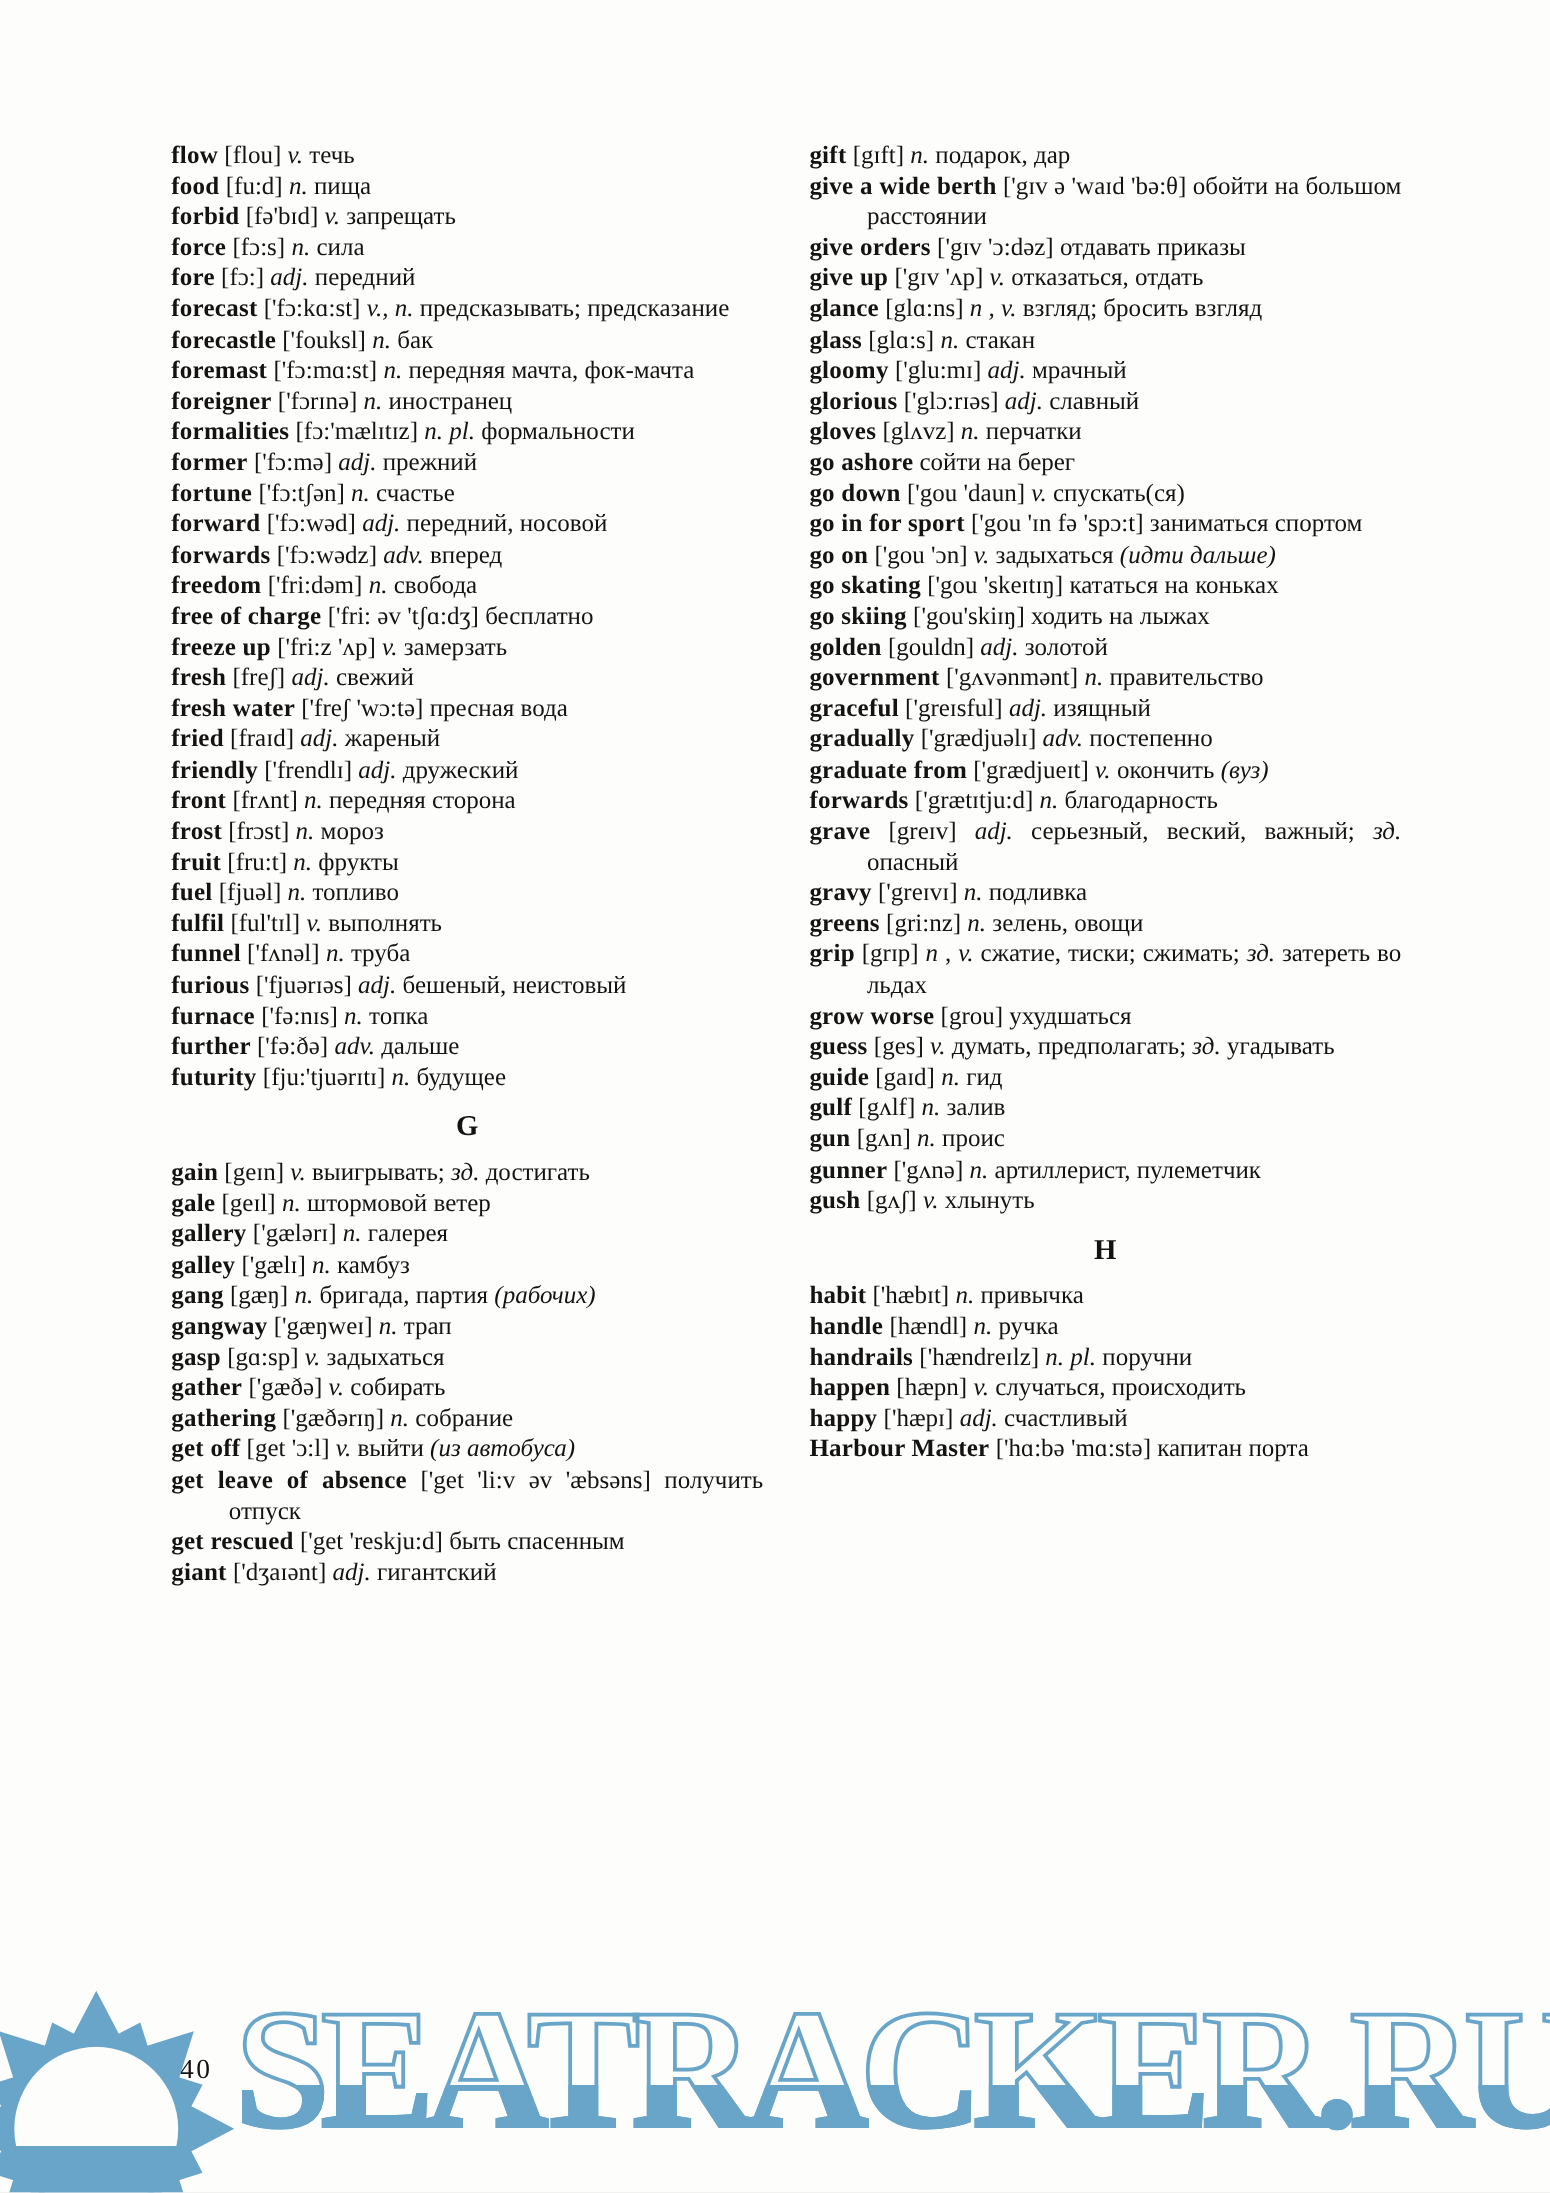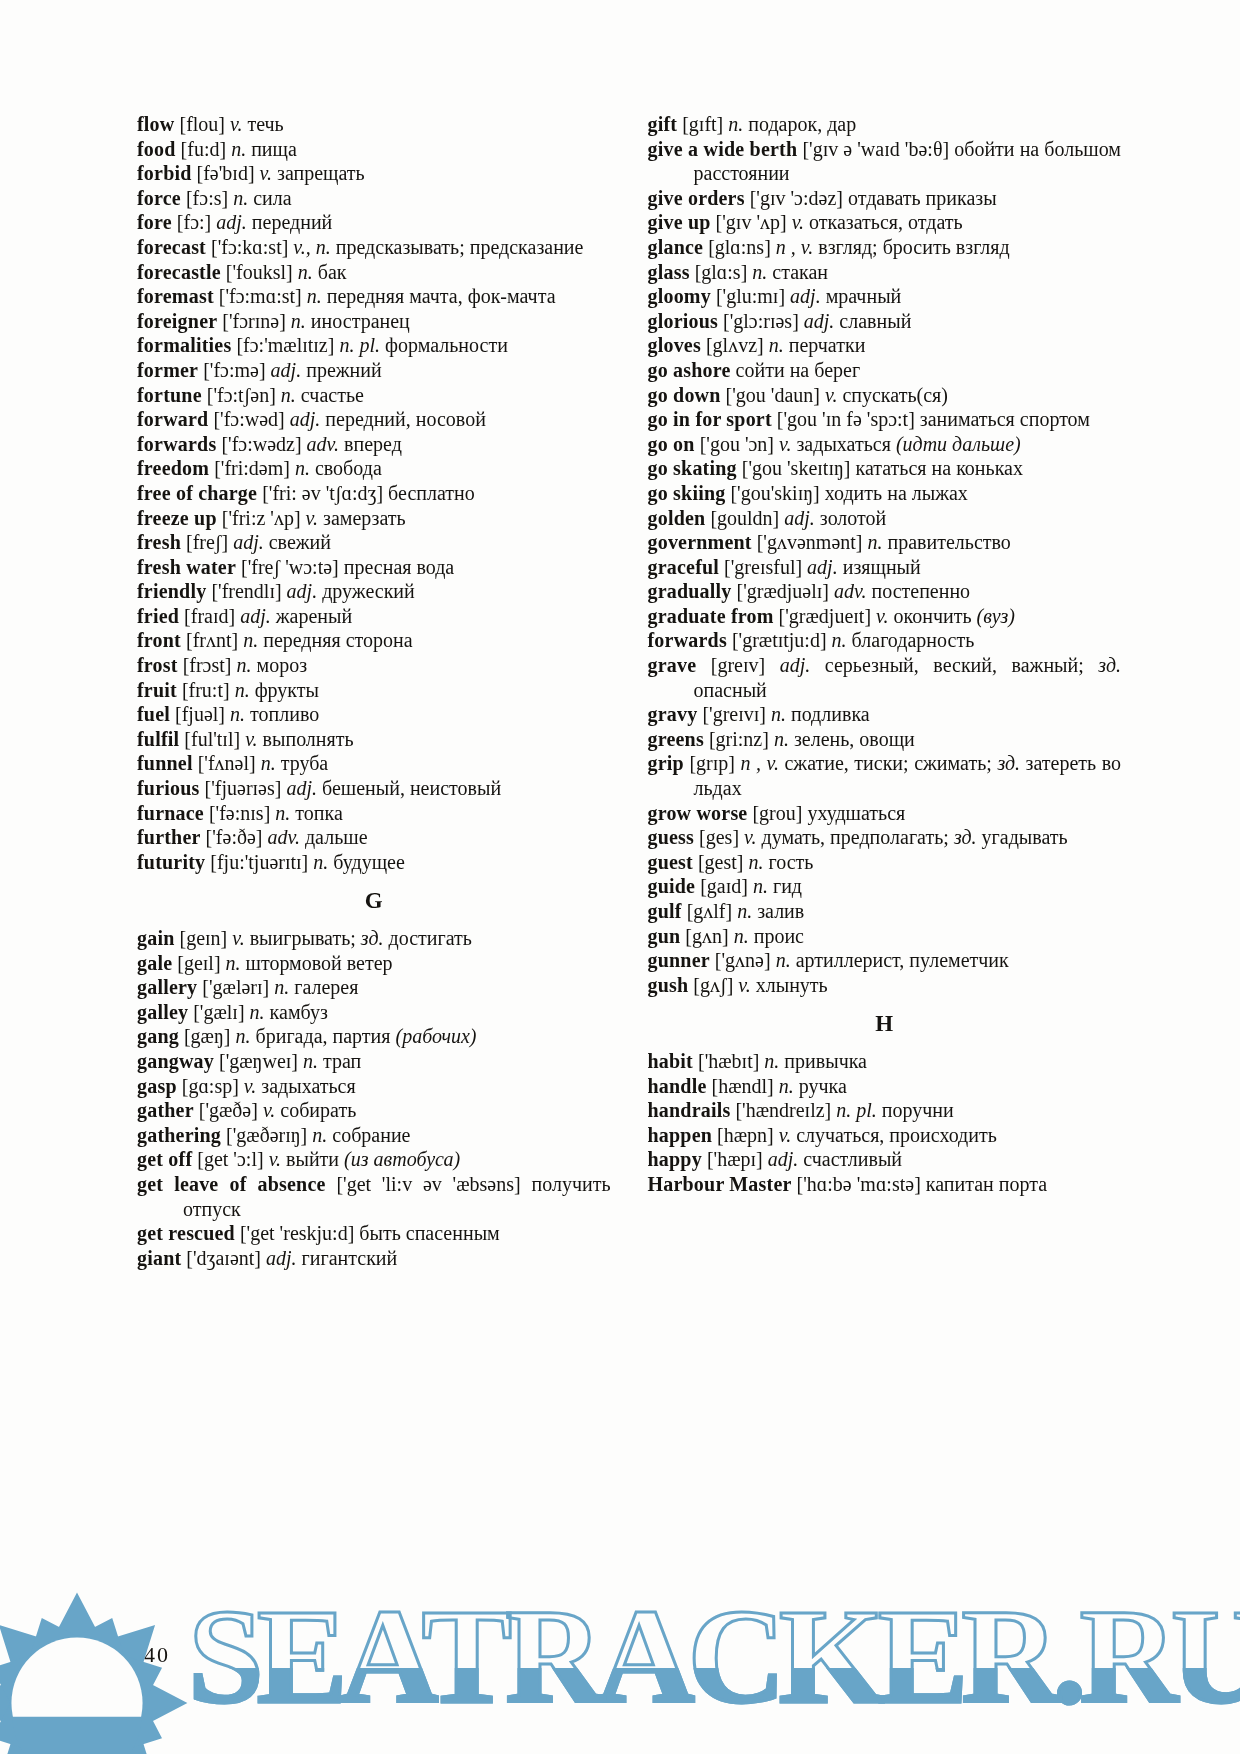--- a/index.html
+++ b/index.html
@@ -69,22 +69,22 @@
         <div class="entry"><b>formalities</b><span>  [fɔ:'mælɪtɪz] </span><i>n. pl.</i><span> фор­мальности</span></div>
         <div class="entry"><b>former</b><span>  ['fɔ:mə] </span><i>adj.</i><span> прежний</span></div>
         <div class="entry"><b>fortune</b><span>  ['fɔ:tʃən] </span><i>n.</i><span> счастье</span></div>
         <div class="entry"><b>forward</b><span>  ['fɔ:wəd] </span><i>adj.</i><span> передний, но­совой</span></div>
         <div class="entry"><b>forwards</b><span>  ['fɔ:wədz] </span><i>adv.</i><span> вперед</span></div>
         <div class="entry"><b>freedom</b><span>  ['fri:dəm] </span><i>n.</i><span> свобода</span></div>
         <div class="entry"><b>free of charge</b><span>  ['fri: əv 'tʃɑ:dʒ] бесплат­но</span></div>
         <div class="entry"><b>freeze up</b><span>  ['fri:z 'ʌp] </span><i>v.</i><span> замерзать</span></div>
         <div class="entry"><b>fresh</b><span>  [freʃ] </span><i>adj.</i><span> свежий</span></div>
         <div class="entry"><b>fresh water</b><span>  ['freʃ 'wɔ:tə] пресная вода</span></div>
+        <div class="entry"><b>fried</b><span>  [fraɪd] </span><i>adj.</i><span> жареный</span></div>
         <div class="entry"><b>friendly</b><span>  ['frendlɪ] </span><i>adj.</i><span> дружеский</span></div>
-        <div class="entry"><b>fried</b><span>  [fraɪd] </span><i>adj.</i><span> жареный</span></div>
         <div class="entry"><b>front</b><span>  [frʌnt] </span><i>n.</i><span> передняя сторона</span></div>
         <div class="entry"><b>frost</b><span>  [frɔst] </span><i>n.</i><span> мороз</span></div>
         <div class="entry"><b>fruit</b><span>  [fru:t] </span><i>n.</i><span> фрукты</span></div>
         <div class="entry"><b>fuel</b><span>  [fjuəl] </span><i>n.</i><span> топливо</span></div>
         <div class="entry"><b>fulfil</b><span>  [ful'tɪl] </span><i>v.</i><span> выполнять</span></div>
         <div class="entry"><b>funnel</b><span>  ['fʌnəl] </span><i>n.</i><span> труба</span></div>
         <div class="entry"><b>furious</b><span>  ['fjuərɪəs] </span><i>adj.</i><span> бешеный, не­истовый</span></div>
         <div class="entry"><b>furnace</b><span>  ['fə:nɪs] </span><i>n.</i><span> топка</span></div>
         <div class="entry"><b>further</b><span>  ['fə:ðə] </span><i>adv.</i><span> дальше</span></div>
         <div class="entry"><b>futurity</b><span>  [fju:'tjuərɪtɪ] </span><i>n.</i><span> будущее</span></div>
@@ -124,21 +124,20 @@
         <div class="entry"><b>graceful</b><span>  ['greɪsful] </span><i>adj.</i><span> изящный</span></div>
         <div class="entry"><b>gradually</b><span>  ['grædjuəlɪ] </span><i>adv.</i><span> постепен­но</span></div>
         <div class="entry"><b>graduate from</b><span>  ['grædjueɪt] </span><i>v.</i><span> окон­чить </span><i>(вуз)</i></div>
         <div class="entry"><b>forwards</b><span>  ['grætɪtju:d] </span><i>n.</i><span> благодар­ность</span></div>
         <div class="entry"><b>grave</b><span>  [greɪv] </span><i>adj.</i><span> серьезный, вес­кий, важный; </span><i>зд.</i><span> опасный</span></div>
         <div class="entry"><b>gravy</b><span>  ['greɪvɪ] </span><i>n.</i><span> подливка</span></div>
         <div class="entry"><b>greens</b><span>  [gri:nz] </span><i>n.</i><span> зелень, овощи</span></div>
         <div class="entry"><b>grip</b><span>  [grɪp] </span><i>n , v.</i><span> сжатие, тиски; сжи­мать; </span><i>зд.</i><span> затереть во льдах</span></div>
         <div class="entry"><b>grow worse</b><span>  [grou] ухудшаться</span></div>
         <div class="entry"><b>guess</b><span>  [ges] </span><i>v.</i><span> думать, предполагать; </span><i>зд.</i><span> угадывать</span></div>
-        <div class="entry"><b>guest</b><span>  [gest] </span><i>n.</i><span> гость</span></div>
         <div class="entry"><b>guide</b><span>  [gaɪd] </span><i>n.</i><span> гид</span></div>
         <div class="entry"><b>gulf</b><span>  [gʌlf] </span><i>n.</i><span> залив</span></div>
         <div class="entry"><b>gun</b><span>  [gʌn] </span><i>n.</i><span> проис</span></div>
         <div class="entry"><b>gunner</b><span>  ['gʌnə] </span><i>n.</i><span> артиллерист, пу­леметчик</span></div>
         <div class="entry"><b>gush</b><span>  [gʌʃ] </span><i>v.</i><span> хлынуть</span></div>
         <div class="section-heading">H</div>
         <div class="entry"><b>habit</b><span>  ['hæbɪt] </span><i>n.</i><span> привычка</span></div>
         <div class="entry"><b>handle</b><span>  [hændl] </span><i>n.</i><span> ручка</span></div>
         <div class="entry"><b>handrails</b><span>  ['hændreɪlz] </span><i>n. pl.</i><span> поручни</span></div>
         <div class="entry"><b>happen</b><span>  [hæpn] </span><i>v.</i><span> случаться, проис­ходить</span></div>

